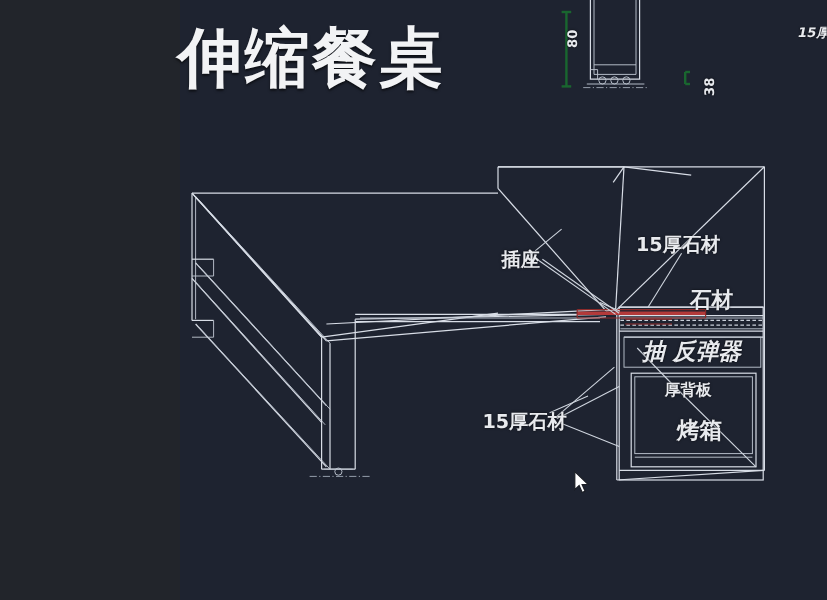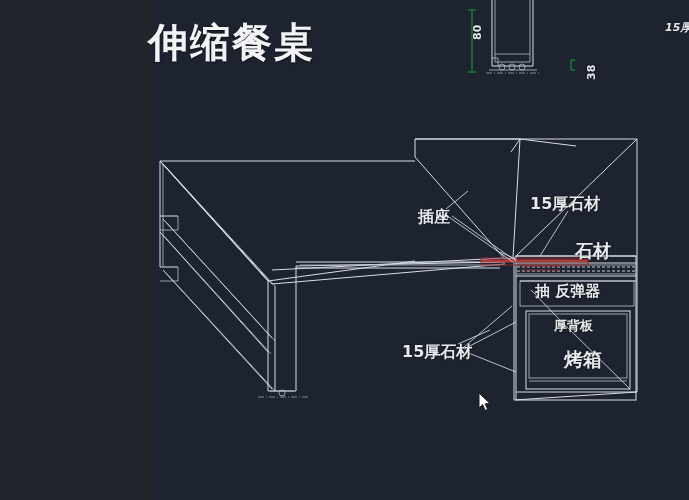--- a/index.html
+++ b/index.html
@@ -21,21 +21,21 @@
   }
   .canvas-bg.left-pad{
     left:0;top:0;width:150px;height:500px;background:#22252b;
   }
   .svg-layer{position:absolute;left:0;top:0;width:689px;height:500px;}
 
   
   #title{
     position:absolute;left:148px;top:22px;
     font-family:"DejaVu Sans","Liberation Sans",sans-serif;
-    font-size:40px;font-weight:700;color:#f2f3f5;
+    font-size:54px;font-weight:700;color:#f2f3f5;
     letter-spacing:2px;line-height:1;
     text-shadow:0 1px 2px rgba(0,0,0,.6);
     white-space:nowrap;
   }
 
   
   .lbl{
     position:absolute;color:#e8eaee;white-space:nowrap;
     font-family:"DejaVu Sans","Liberation Sans",sans-serif;
     font-size:16px;line-height:1;font-weight:600;
@@ -225,21 +225,21 @@
   <div class="lbl sm clipped" style="left:665px;top:22px;width:24px;">15厚</div>
 
   <div class="lbl" style="left:418px;top:210px;font-family:Liberation Mono, monospace;">插座</div>
 
   <div class="lbl" style="left:530px;top:196px;">15厚石材</div>
 
   <div class="lbl" style="left:402px;top:344px;">15厚石材</div>
 
   <div class="lbl" style="left:575px;top:242px;font-size:18px;">石材</div>
 
-  <div class="lbl" style="left:535px;top:284px;font-size:15px;">抽  反弹器</div>
+  <div class="lbl" style="left:535px;top:284px;font-size:19px;font-style:italic;">抽  反弹器</div>
 
   <div class="lbl" style="left:554px;top:319px;font-size:13px;">厚背板</div>
 
   <div class="lbl" style="left:564px;top:350px;font-size:19px;">烤箱</div>
 
   <svg id="cursor" viewBox="0 0 14 20">
     <path d="M1 1 L1 16 L4.6 12.6 L7.2 18.4 L9.6 17.3 L7.1 11.8 L12 11.6 Z" fill="#ffffff" stroke="#1a1d24" stroke-width="1"></path>
   </svg>
 
 </div>

